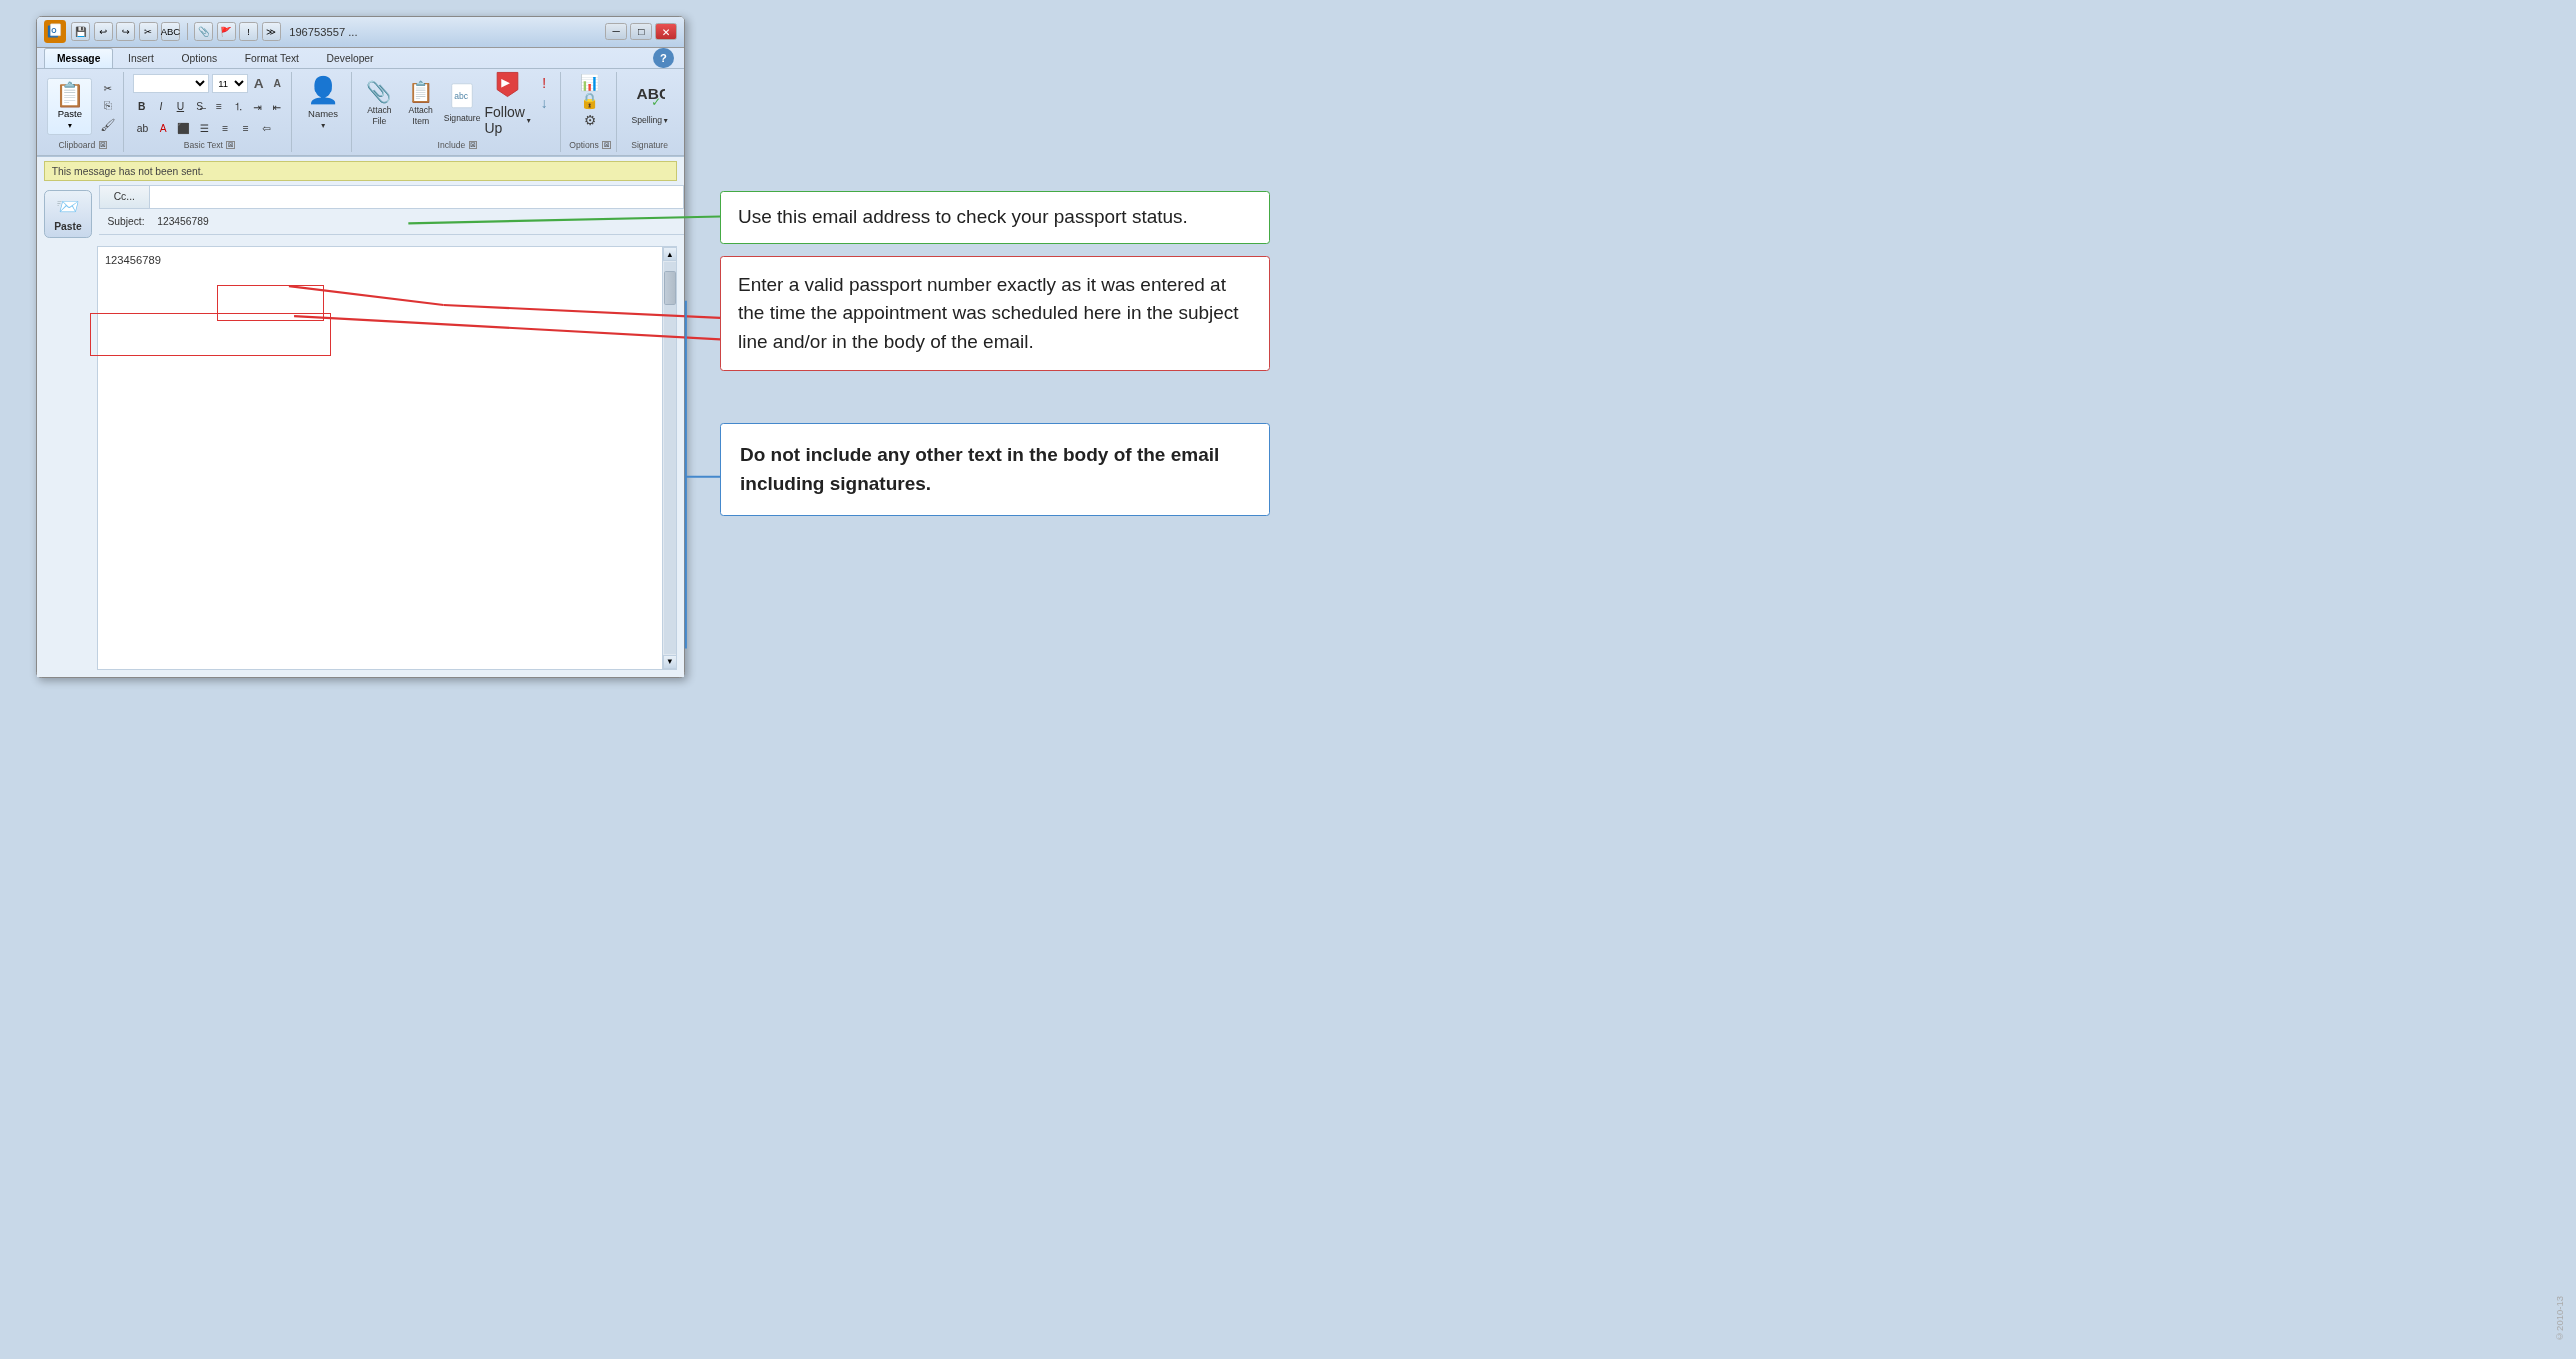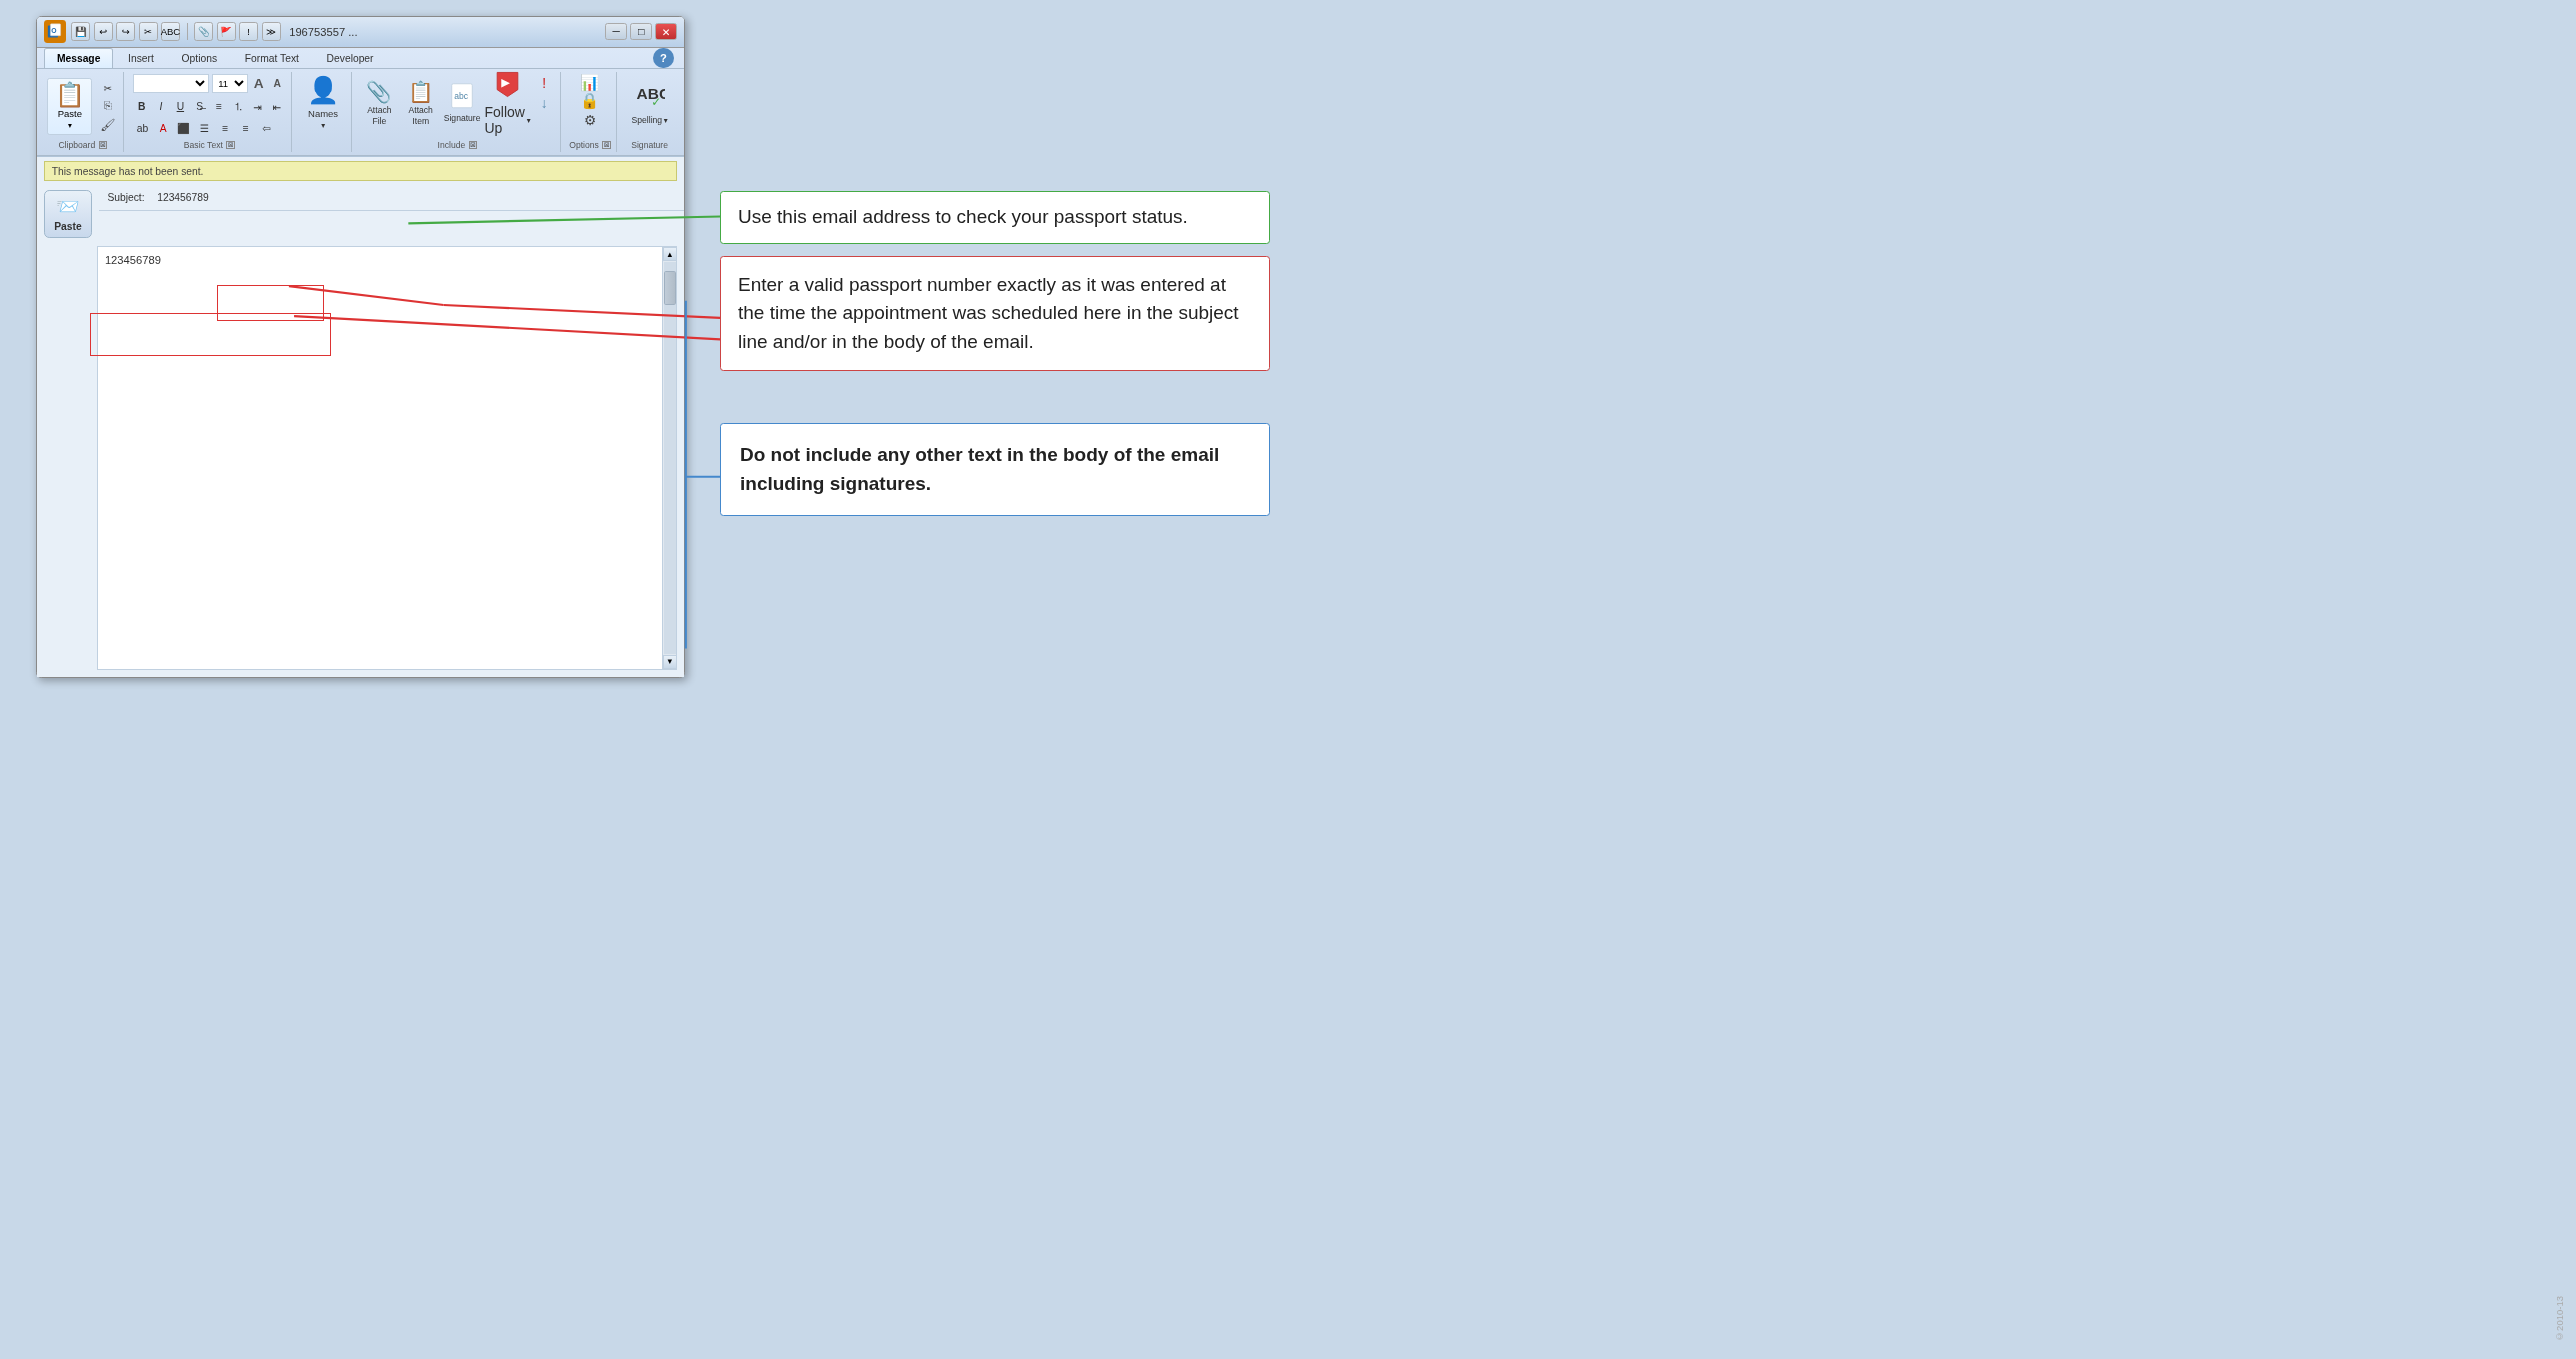--- a/index.html
+++ b/index.html
@@ -773,20 +773,26 @@
 
   <div class="message-area">
     <div class="not-sent-bar">This message has not been sent.</div>
 
     <div class="fields-send-wrapper">
       <div class="send-btn">
         <div style="font-size:19px;">📨</div>
         <span style="font-size:10.3px; font-weight:bold;">Paste</span>
       </div>
       <div class="fields-wrapper">
+        <div class="email-field-row">
+          <div class="field-btn">
+            <span>Cc...</span>
+          </div>
+          <input class="field-input" type="text" style="">
+        </div>
         <div class="subject-row">
           <span class="subject-label">Subject:</span>
           <input class="subject-input" type="text" value="123456789" style="">
         </div>
       </div>
     </div>
 
     <div class="compose-area">
       <div class="compose-text">123456789</div>
       <div class="compose-scrollbar">

